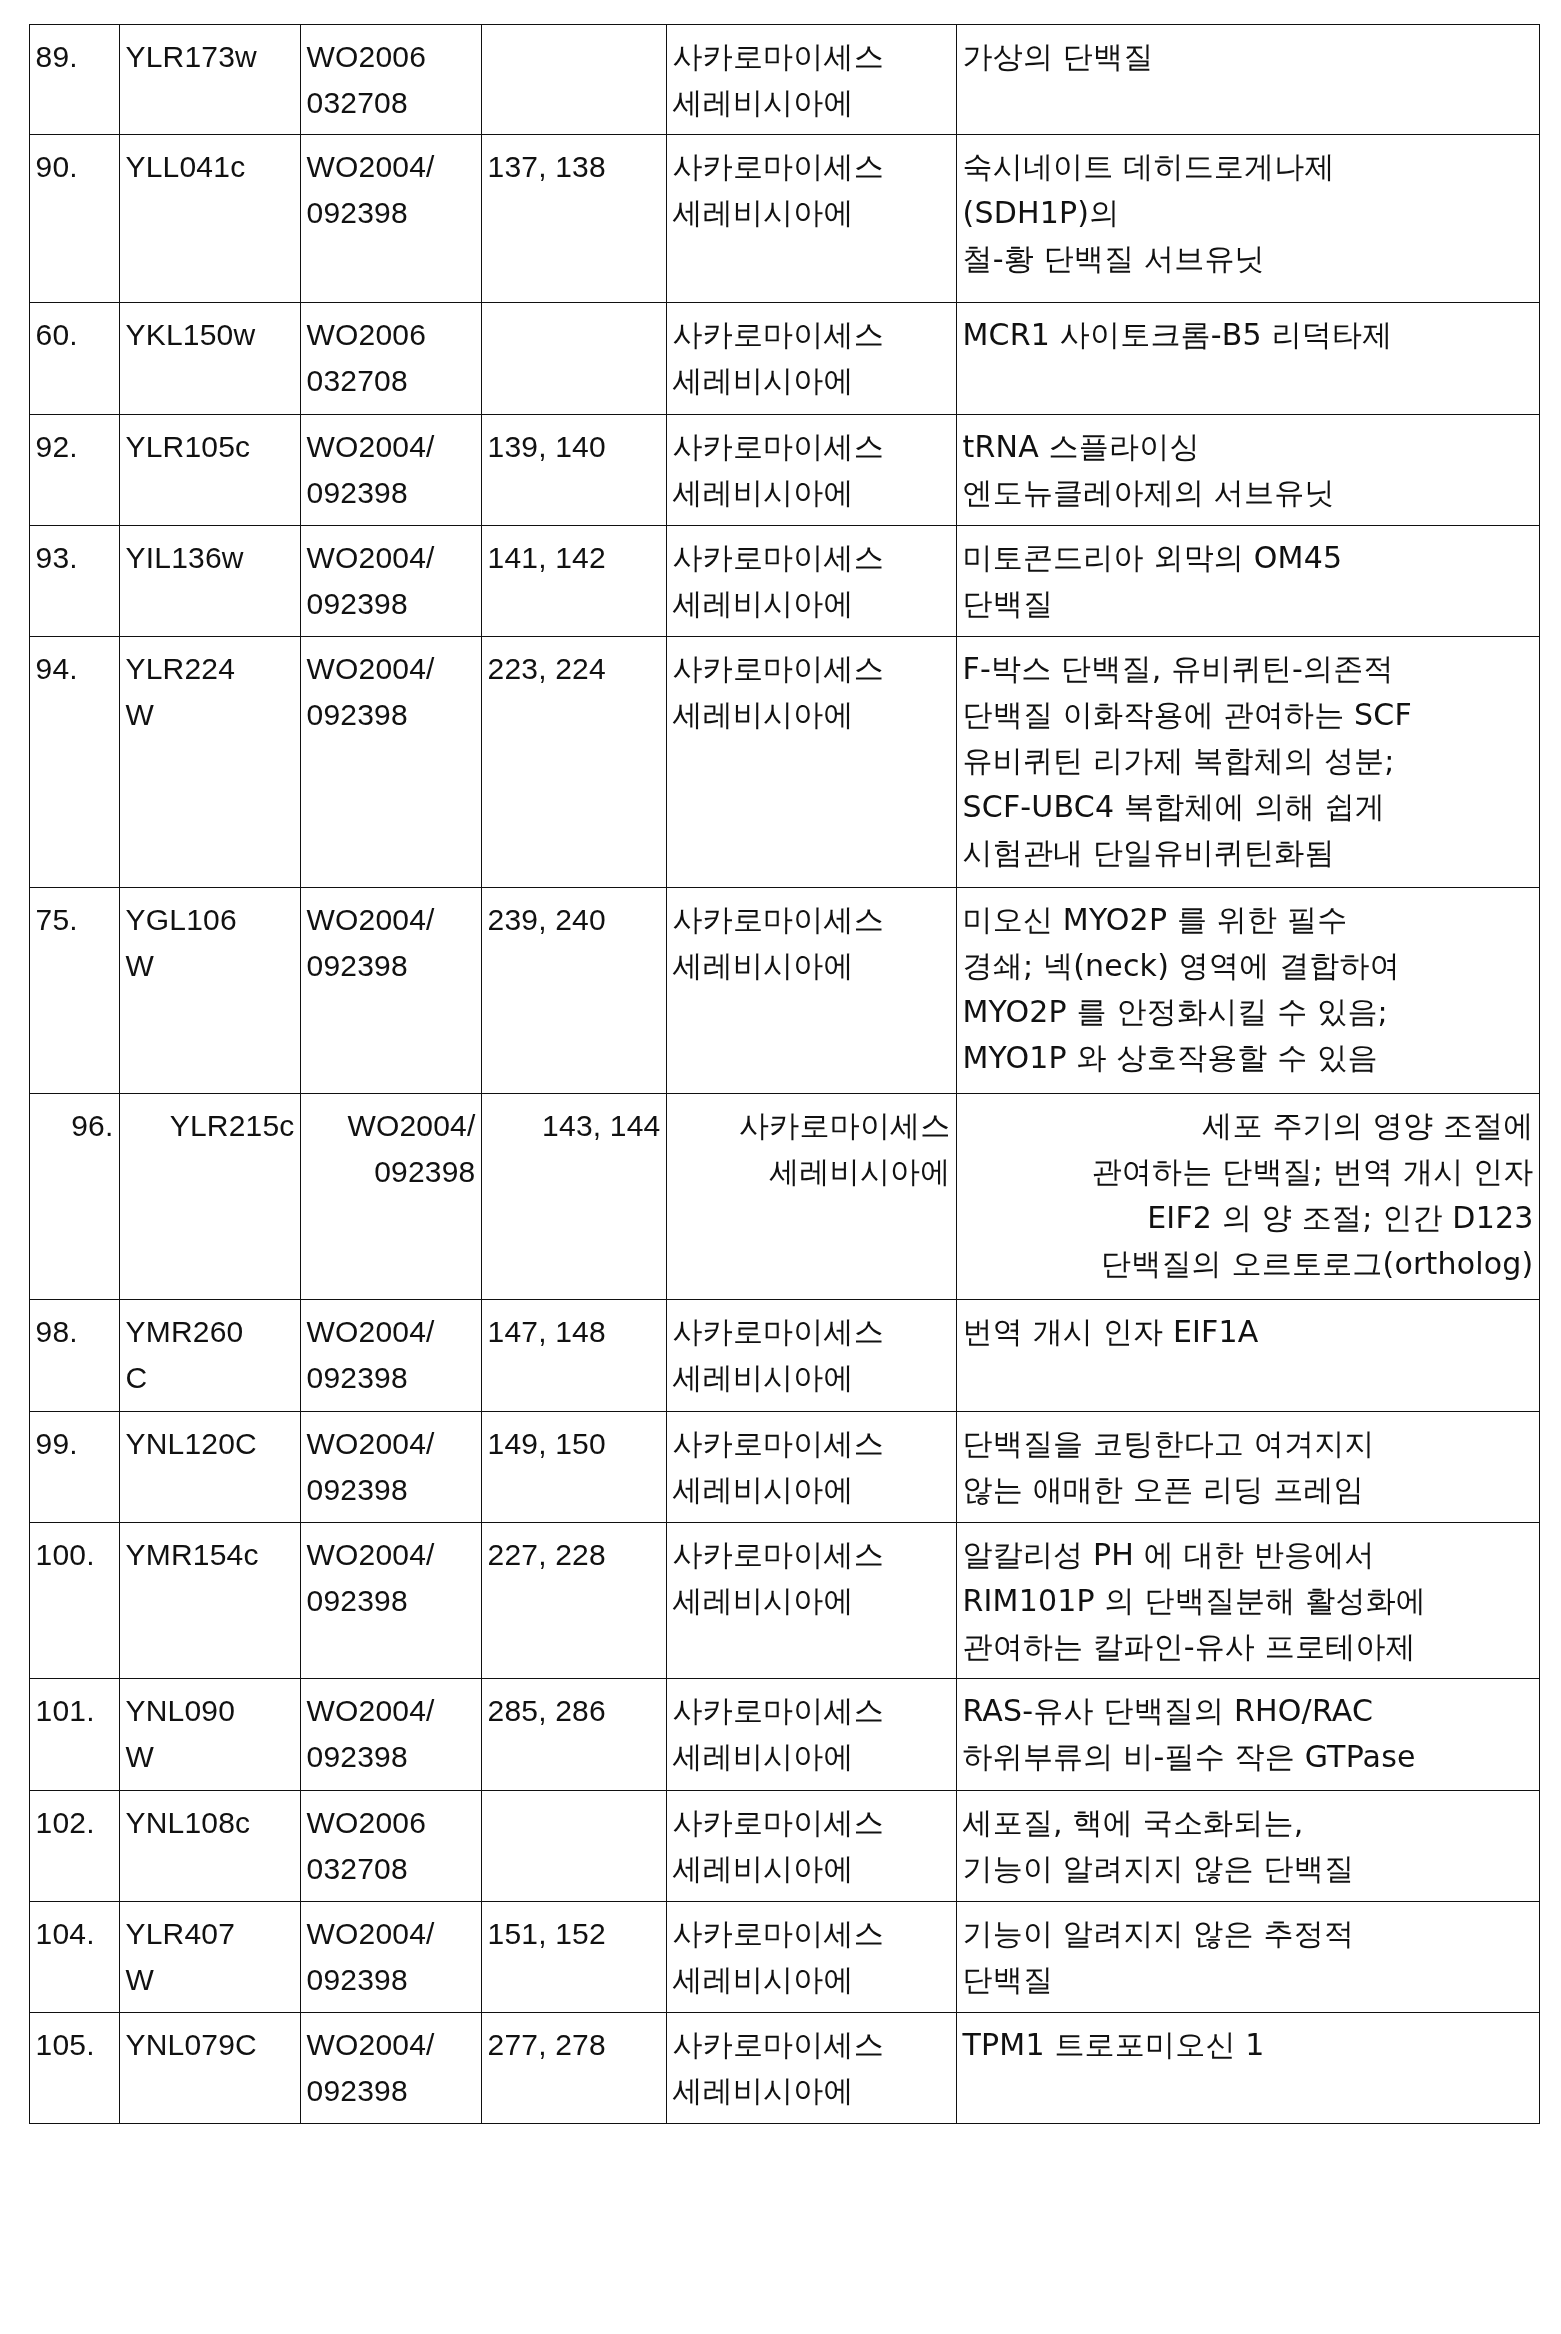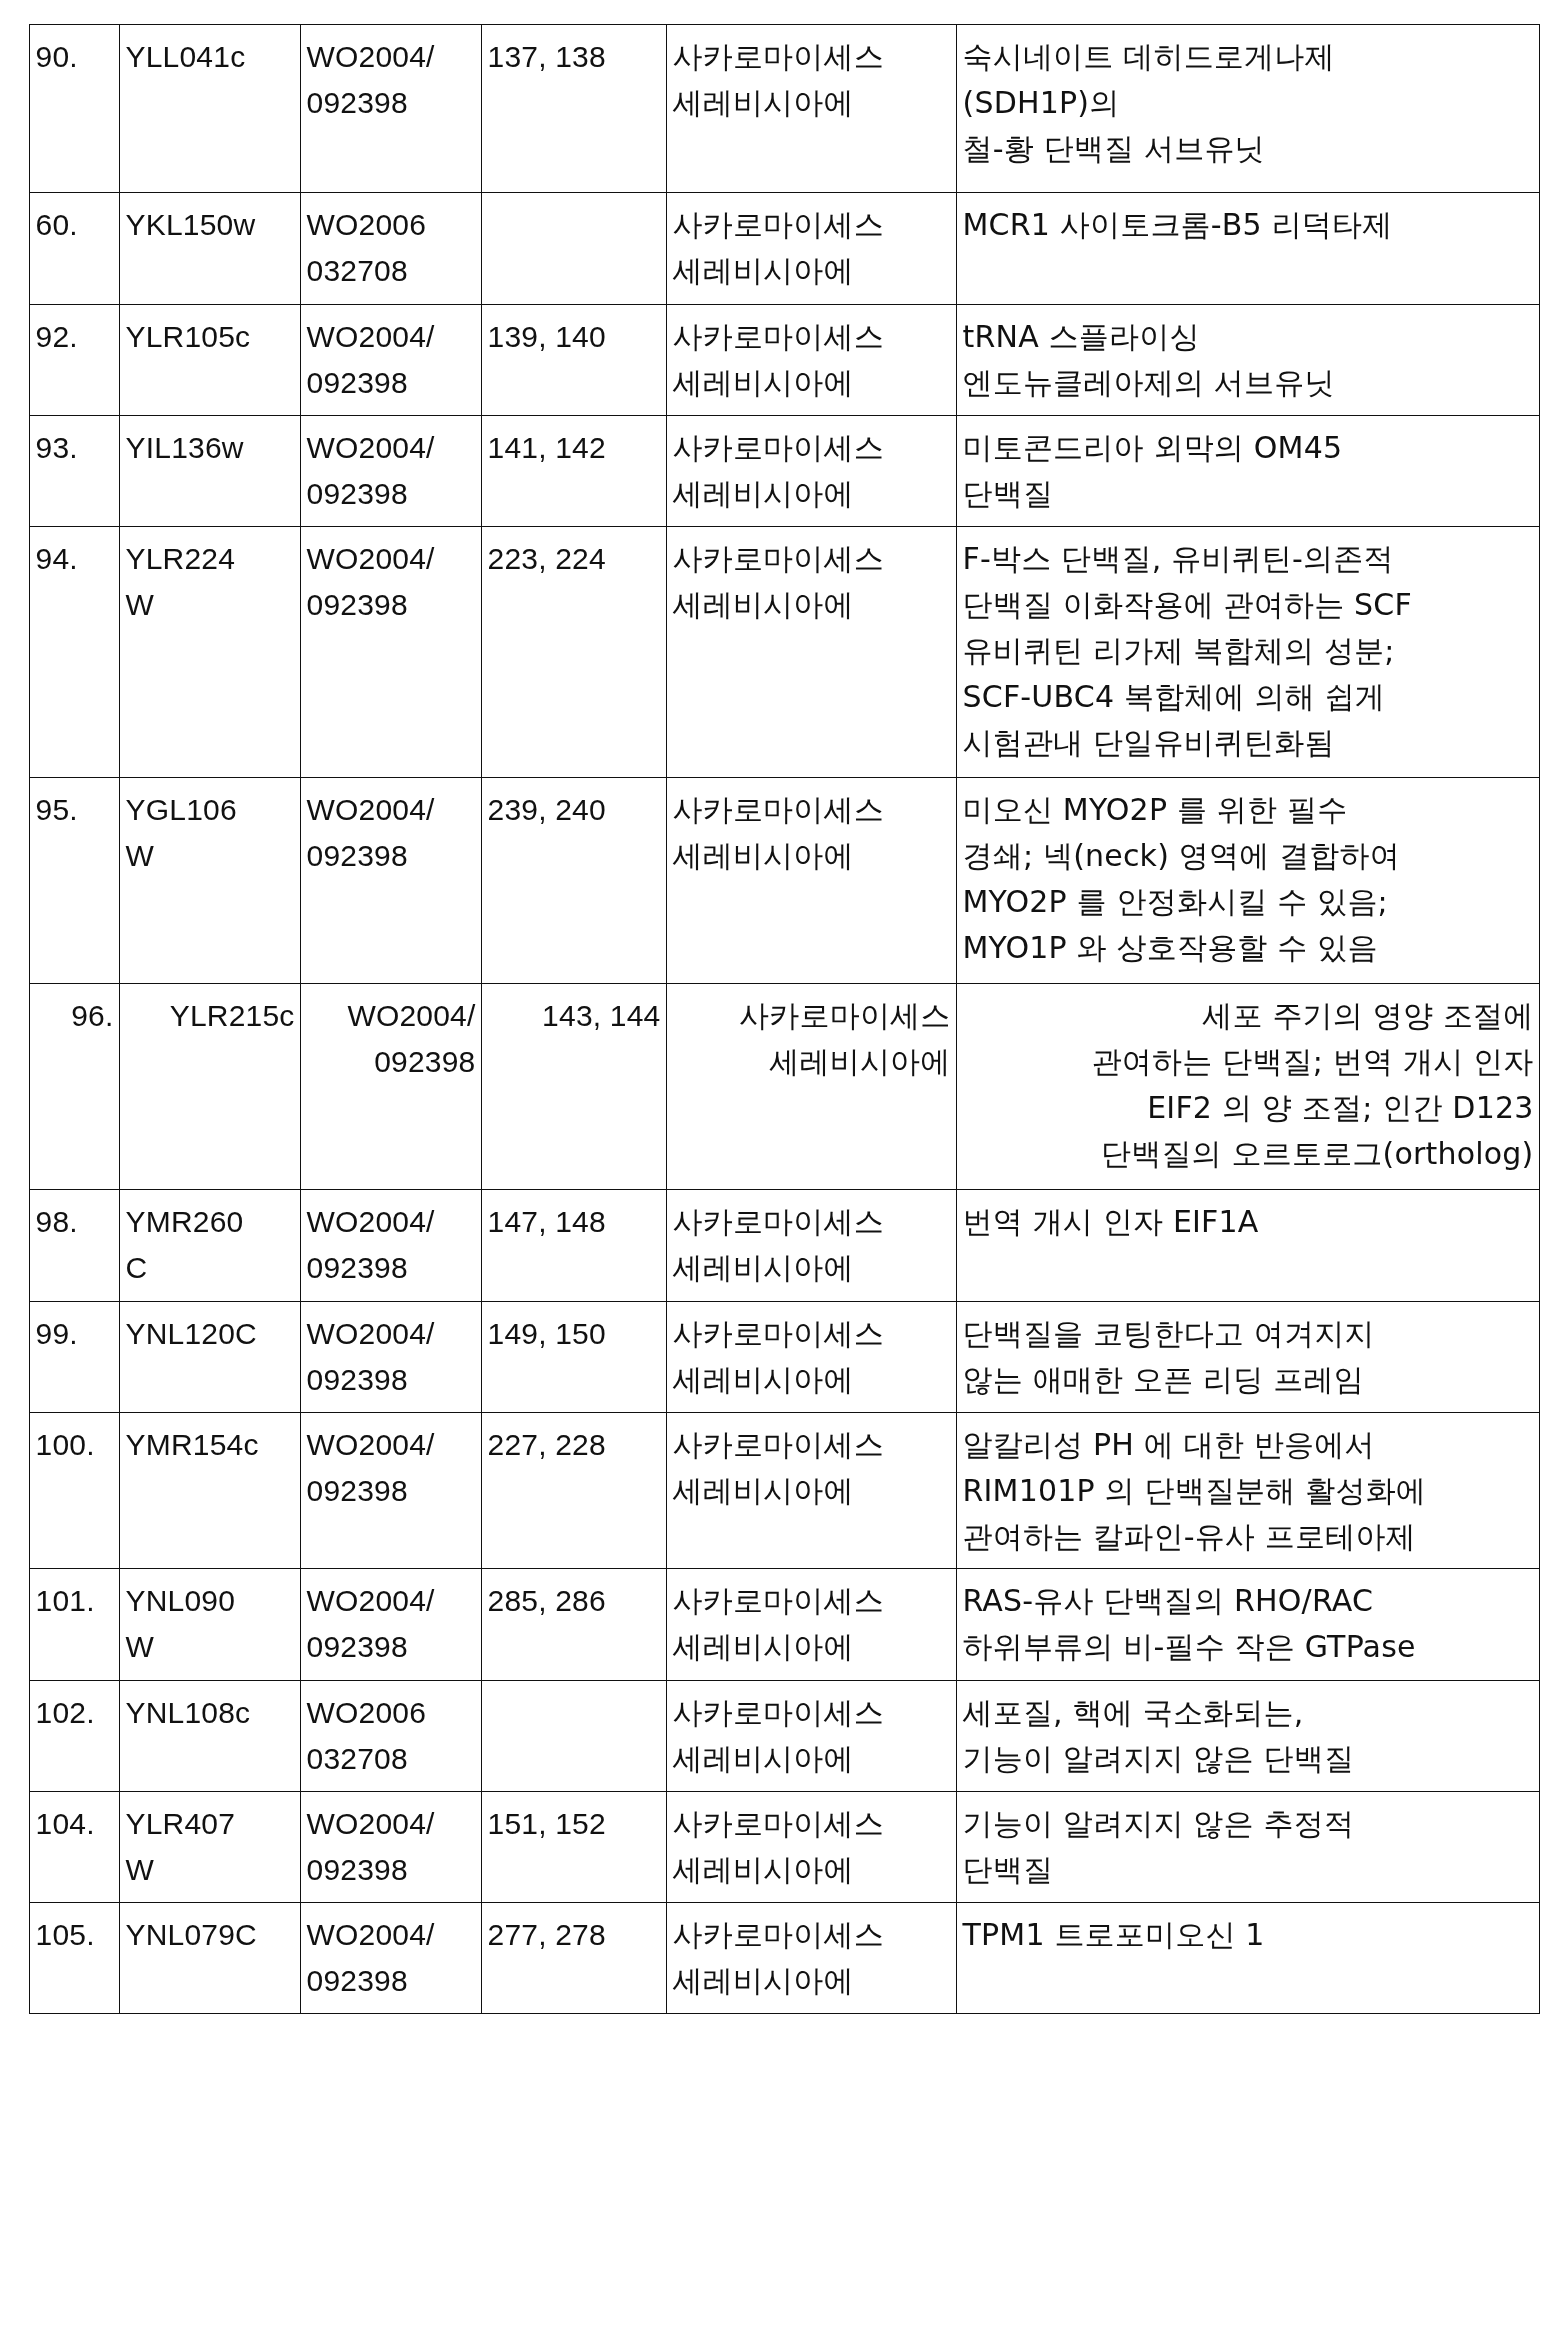--- a/index.html
+++ b/index.html
@@ -29,20 +29,42 @@
 <table class="gene-table">
   <colgroup>
     <col class="c-num">
       <col class="c-gene">
       <col class="c-pub">
       <col class="c-seq">
       <col class="c-org">
       <col class="c-func">
   </colgroup>
   <tbody id="tbody">
+      <tr style="height: 110px;">
+        <td class="num">
+          <span class="line">89.</span>
+        </td>
+        <td class="gene">
+          <span class="line">YLR173w</span>
+        </td>
+        <td class="pub">
+          <span class="line">WO2006</span>
+          <span class="line">032708</span>
+        </td>
+        <td class="seq">
+          <span class="line"></span>
+        </td>
+        <td class="org">
+          <span class="line">사카로마이세스</span>
+          <span class="line">세레비시아에</span>
+        </td>
+        <td class="func">
+          <span class="line">가상의 단백질</span>
+        </td>
+      </tr>
       <tr style="height: 168px;">
         <td class="num">
           <span class="line">90.</span>
         </td>
         <td class="gene">
           <span class="line">YLL041c</span>
         </td>
         <td class="pub">
           <span class="line">WO2004/</span>
           <span class="line">092398</span>
@@ -150,21 +172,21 @@
         <td class="func">
           <span class="line">F-박스 단백질, 유비퀴틴-의존적</span>
           <span class="line">단백질 이화작용에 관여하는 SCF</span>
           <span class="line">유비퀴틴 리가제 복합체의 성분;</span>
           <span class="line">SCF-UBC4 복합체에 의해 쉽게</span>
           <span class="line">시험관내 단일유비퀴틴화됨</span>
         </td>
       </tr>
       <tr style="height: 206px;">
         <td class="num">
-          <span class="line">95.</span>
+          <span class="line">75.</span>
         </td>
         <td class="gene">
           <span class="line">YGL106</span>
           <span class="line">W</span>
         </td>
         <td class="pub">
           <span class="line">WO2004/</span>
           <span class="line">092398</span>
         </td>
         <td class="seq">

